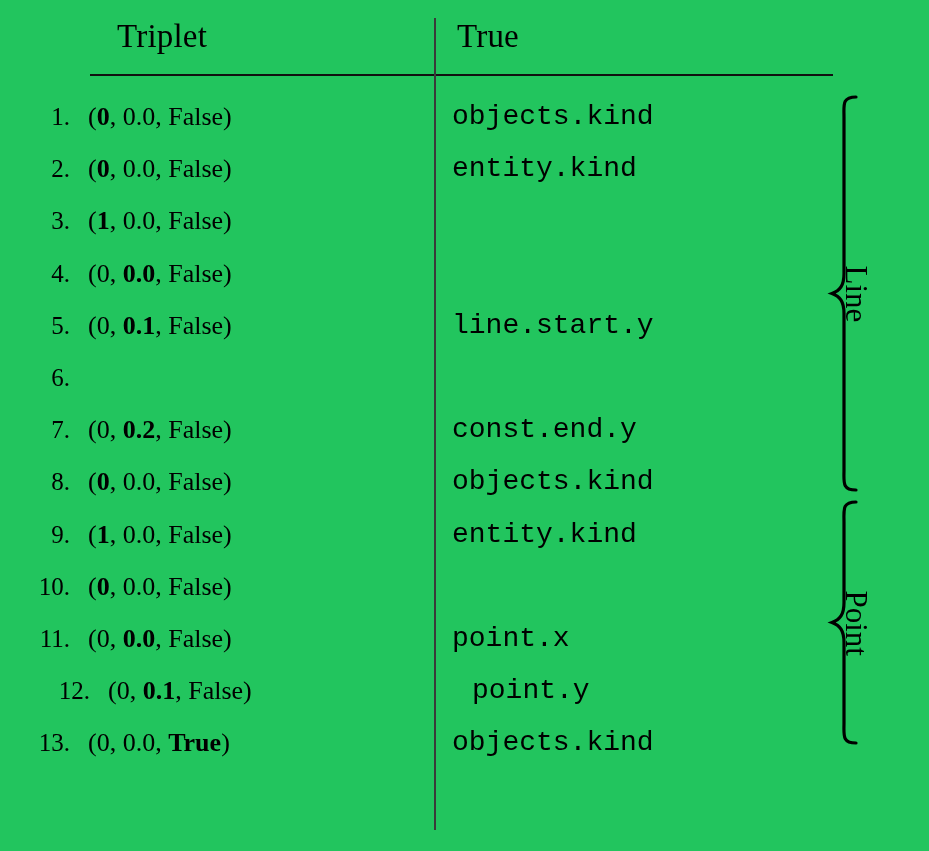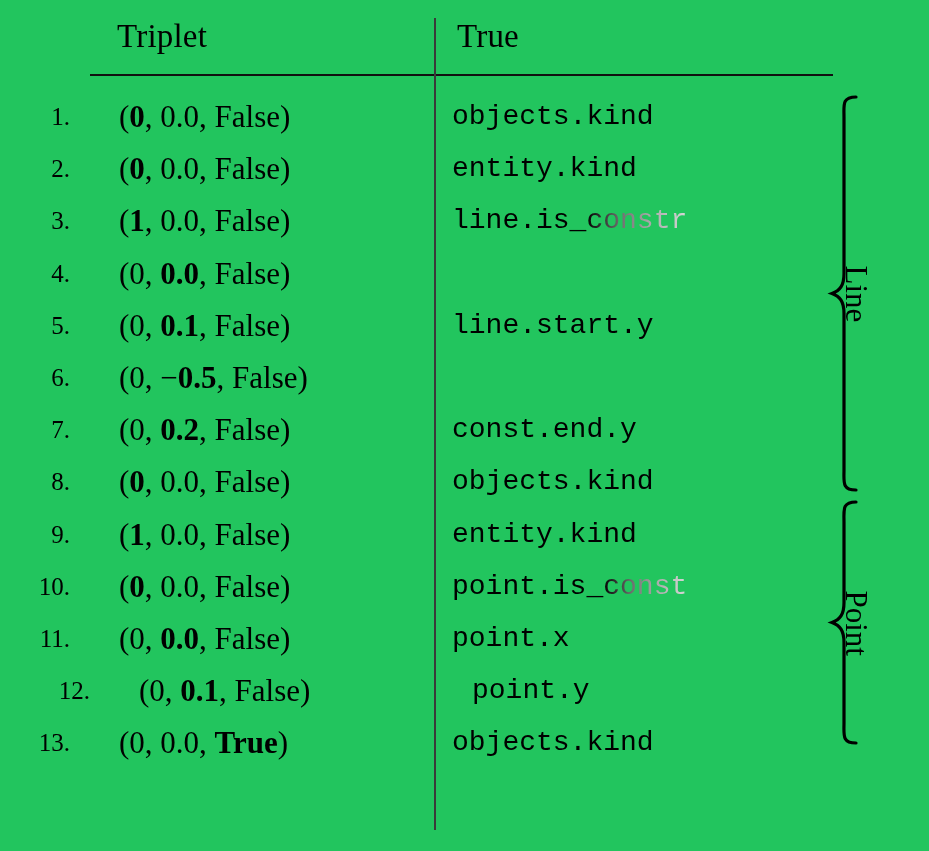--- a/index.html
+++ b/index.html
@@ -59,22 +59,22 @@
     position: absolute;
     left: 0px;
     width: 70px;
     text-align: right;
     font-size: 25px;
     line-height: 34px;
     white-space: nowrap;
   }
   .triplet {
     position: absolute;
-    left: 119px;
-    font-size: 31px;
+    left: 88px;
+    font-size: 26px;
     line-height: 34px;
     white-space: nowrap;
   }
   .triplet .b { font-weight: bold; }
   .field {
     position: absolute;
     left: 452px;
     font-family: "Liberation Mono", "DejaVu Sans Mono", monospace;
     font-size: 28px;
     line-height: 34px;
@@ -125,54 +125,51 @@
         <div class="field"><span>objects.kind</span></div>
       </div>
       <div class="row" style="top: 152.2px;">
         <div class="rownum">2.</div>
         <div class="triplet"><span>(</span><span class="b">0</span><span>, </span><span>0.0</span><span>, </span><span>False</span><span>)</span></div>
         <div class="field"><span>entity.kind</span></div>
       </div>
       <div class="row" style="top: 204.4px;">
         <div class="rownum">3.</div>
         <div class="triplet"><span>(</span><span class="b">1</span><span>, </span><span>0.0</span><span>, </span><span>False</span><span>)</span></div>
-        <div class="field"><span>line.is_</span><span class="fade">constr</span></div>
       </div>
       <div class="row" style="top: 256.6px;">
         <div class="rownum">4.</div>
         <div class="triplet"><span>(</span><span>0</span><span>, </span><span class="b">0.0</span><span>, </span><span>False</span><span>)</span></div>
       </div>
       <div class="row" style="top: 308.8px;">
         <div class="rownum">5.</div>
         <div class="triplet"><span>(</span><span>0</span><span>, </span><span class="b">0.1</span><span>, </span><span>False</span><span>)</span></div>
         <div class="field"><span>line.start.y</span></div>
       </div>
       <div class="row" style="top: 361px;">
         <div class="rownum">6.</div>
-        <div class="triplet"><span>(</span><span>0</span><span>, </span><span>−</span><span class="b">0.5</span><span>, </span><span>False</span><span>)</span></div>
       </div>
       <div class="row" style="top: 413.2px;">
         <div class="rownum">7.</div>
         <div class="triplet"><span>(</span><span>0</span><span>, </span><span class="b">0.2</span><span>, </span><span>False</span><span>)</span></div>
         <div class="field"><span>const.end.y</span></div>
       </div>
       <div class="row" style="top: 465.4px;">
         <div class="rownum">8.</div>
         <div class="triplet"><span>(</span><span class="b">0</span><span>, </span><span>0.0</span><span>, </span><span>False</span><span>)</span></div>
         <div class="field"><span>objects.kind</span></div>
       </div>
       <div class="row" style="top: 517.6px;">
         <div class="rownum">9.</div>
         <div class="triplet"><span>(</span><span class="b">1</span><span>, </span><span>0.0</span><span>, </span><span>False</span><span>)</span></div>
         <div class="field"><span>entity.kind</span></div>
       </div>
       <div class="row" style="top: 569.8px;">
         <div class="rownum">10.</div>
         <div class="triplet"><span>(</span><span class="b">0</span><span>, </span><span>0.0</span><span>, </span><span>False</span><span>)</span></div>
-        <div class="field"><span>point.is_</span><span class="fade">const</span></div>
       </div>
       <div class="row" style="top: 622px;">
         <div class="rownum">11.</div>
         <div class="triplet"><span>(</span><span>0</span><span>, </span><span class="b">0.0</span><span>, </span><span>False</span><span>)</span></div>
         <div class="field"><span>point.x</span></div>
       </div>
       <div class="row" style="top: 674.2px; margin-left: 20px;">
         <div class="rownum">12.</div>
         <div class="triplet"><span>(</span><span>0</span><span>, </span><span class="b">0.1</span><span>, </span><span>False</span><span>)</span></div>
         <div class="field"><span>point.y</span></div>

